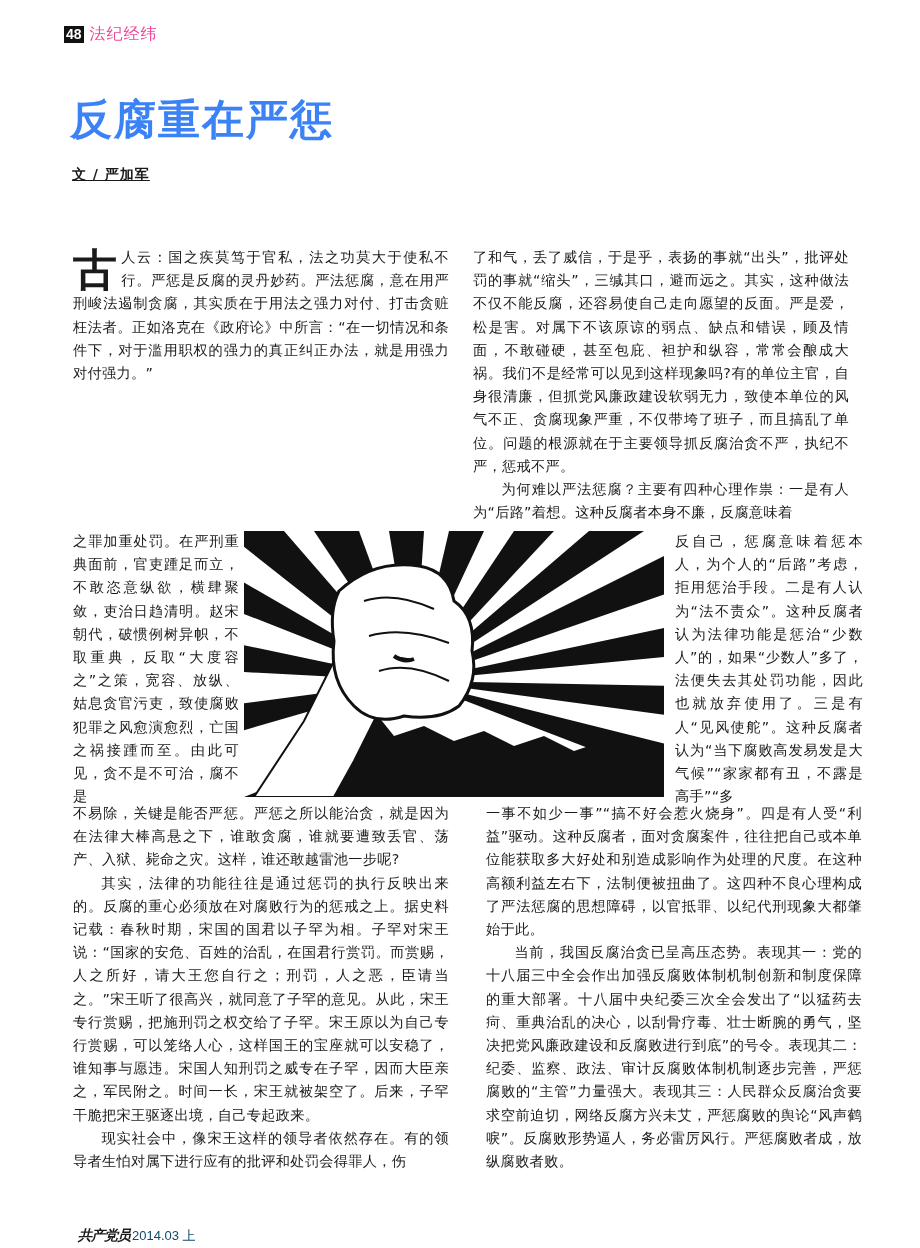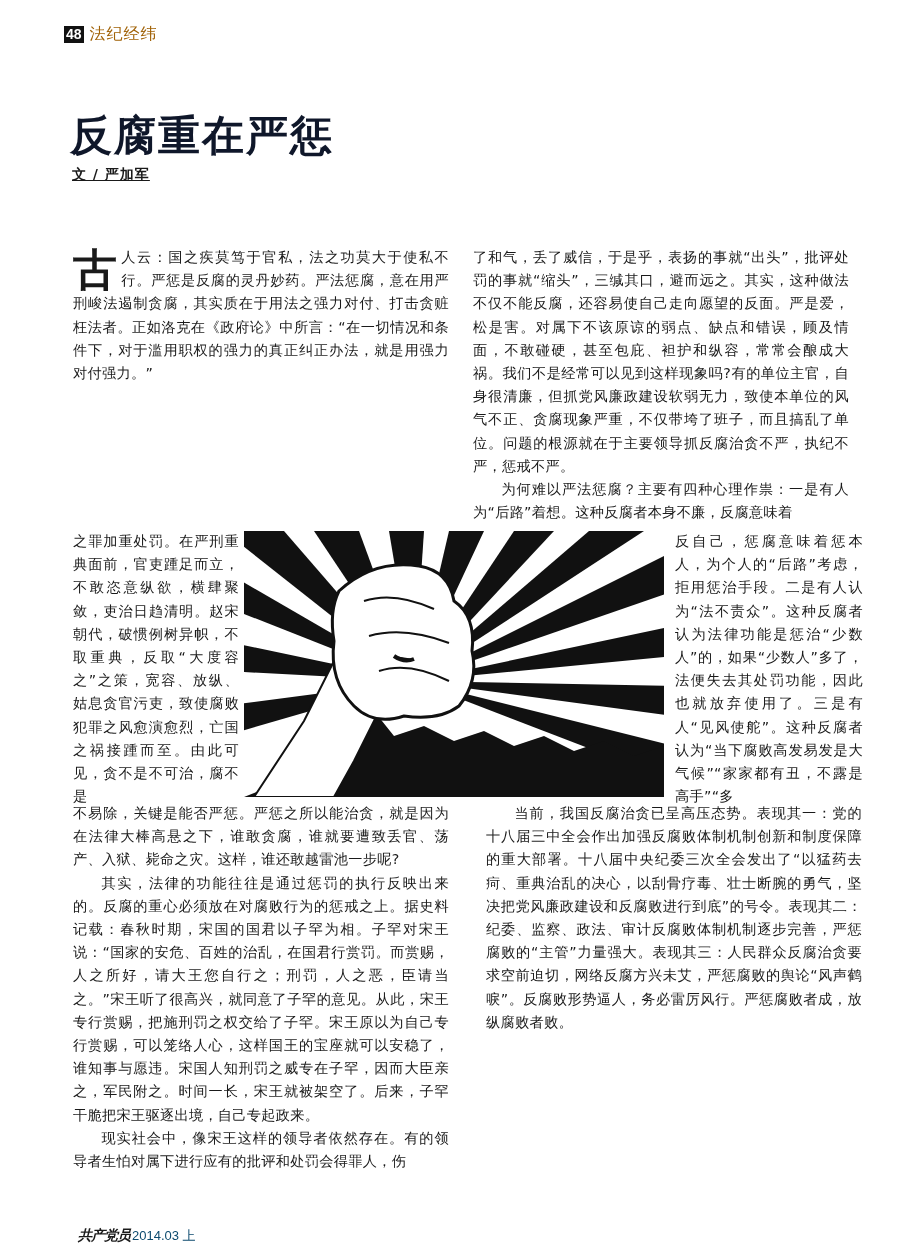--- a/index.html
+++ b/index.html
@@ -6,25 +6,25 @@
   body {
     width: 920px; height: 1248px; position: relative; overflow: hidden;
     font-family: "DejaVu Sans", "Liberation Sans", sans-serif;
     color: #1a1a1a;
   }
   .header { position: absolute; left: 64px; top: 24px; display: flex; align-items: center; gap: 6px; }
   .page-badge {
     background: #111; color: #fff; font-weight: bold; font-size: 14px;
     line-height: 17px; padding: 0 2px; font-family: "Liberation Sans", sans-serif; text-align: right;
   }
-  .section-name { font-size: 16px; color: #a16207; letter-spacing: 1px; }
+  .section-name { font-size: 16px; color: #ec4899; letter-spacing: 1px; }
   .title {
-    position: absolute; left: 70px; top: 108px; margin: 0;
+    position: absolute; left: 70px; top: 92px; margin: 0;
     font-family: "DejaVu Serif", "Liberation Serif", serif;
-    font-size: 42px; font-weight: bold; letter-spacing: 2px; color: #0f172a;
+    font-size: 42px; font-weight: bold; letter-spacing: 2px; color: #3b82f6;
   }
   .byline { position: absolute; left: 72px; top: 166px; font-size: 14px; font-weight: bold; letter-spacing: 1px; text-decoration: underline; }
 
   .para { margin: 0; font-size: 14.2px; line-height: 23.2px; text-align: justify; letter-spacing: 0.3px; }
   .indent { text-indent: 2em; }
 
   .col-left-top { position: absolute; left: 73px; top: 246px; width: 376px; }
   .col-left-narrow { position: absolute; left: 73px; top: 530px; width: 166px; }
   .col-left-bottom { position: absolute; left: 73px; top: 802px; width: 376px; }
   .col-right-top { position: absolute; left: 473px; top: 246px; width: 376px; }
@@ -76,20 +76,21 @@
 <div class="col-right-top">
   <p class="para">了和气，丢了威信，于是乎，表扬的事就“出头”，批评处罚的事就“缩头”，三缄其口，避而远之。其实，这种做法不仅不能反腐，还容易使自己走向愿望的反面。严是爱，松是害。对属下不该原谅的弱点、缺点和错误，顾及情面，不敢碰硬，甚至包庇、袒护和纵容，常常会酿成大祸。我们不是经常可以见到这样现象吗?有的单位主官，自身很清廉，但抓党风廉政建设软弱无力，致使本单位的风气不正、贪腐现象严重，不仅带垮了班子，而且搞乱了单位。问题的根源就在于主要领导抓反腐治贪不严，执纪不严，惩戒不严。</p>
   <p class="para indent">为何难以严法惩腐？主要有四种心理作祟：一是有人为“后路”着想。这种反腐者本身不廉，反腐意味着</p>
 </div>
 
 <div class="col-right-narrow">
   <p class="para">反自己，惩腐意味着惩本人，为个人的“后路”考虑，拒用惩治手段。二是有人认为“法不责众”。这种反腐者认为法律功能是惩治“少数人”的，如果“少数人”多了，法便失去其处罚功能，因此也就放弃使用了。三是有人“见风使舵”。这种反腐者认为“当下腐败高发易发是大气候”“家家都有丑，不露是高手”“多</p>
 </div>
 
 <div class="col-right-bottom">
+  <p class="para">一事不如少一事”“搞不好会惹火烧身”。四是有人受“利益”驱动。这种反腐者，面对贪腐案件，往往把自己或本单位能获取多大好处和别造成影响作为处理的尺度。在这种高额利益左右下，法制便被扭曲了。这四种不良心理构成了严法惩腐的思想障碍，以官抵罪、以纪代刑现象大都肇始于此。</p>
   <p class="para indent">当前，我国反腐治贪已呈高压态势。表现其一：党的十八届三中全会作出加强反腐败体制机制创新和制度保障的重大部署。十八届中央纪委三次全会发出了“以猛药去疴、重典治乱的决心，以刮骨疗毒、壮士断腕的勇气，坚决把党风廉政建设和反腐败进行到底”的号令。表现其二：纪委、监察、政法、审计反腐败体制机制逐步完善，严惩腐败的“主管”力量强大。表现其三：人民群众反腐治贪要求空前迫切，网络反腐方兴未艾，严惩腐败的舆论“风声鹤唳”。反腐败形势逼人，务必雷厉风行。严惩腐败者成，放纵腐败者败。</p>
 </div>
 
 <div class="illustration">
   <svg viewBox="0 0 420 266" preserveAspectRatio="none">
     <defs>
       <clipPath id="frame">
           <rect x="0" y="0" width="420" height="266"></rect>
         </clipPath>
     </defs>

